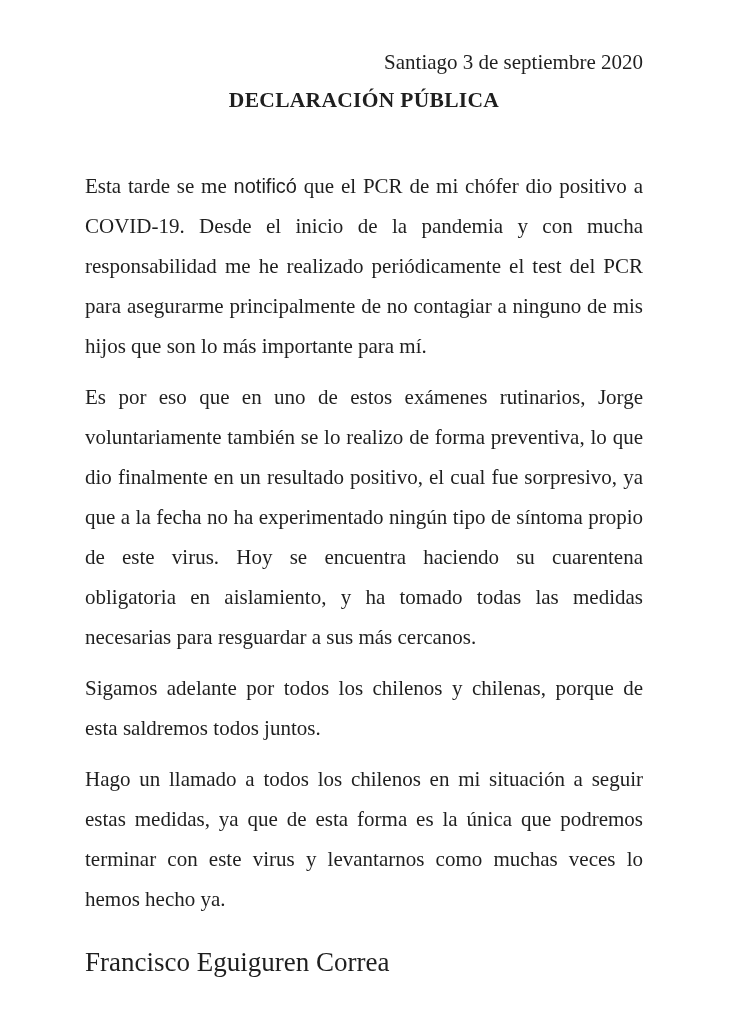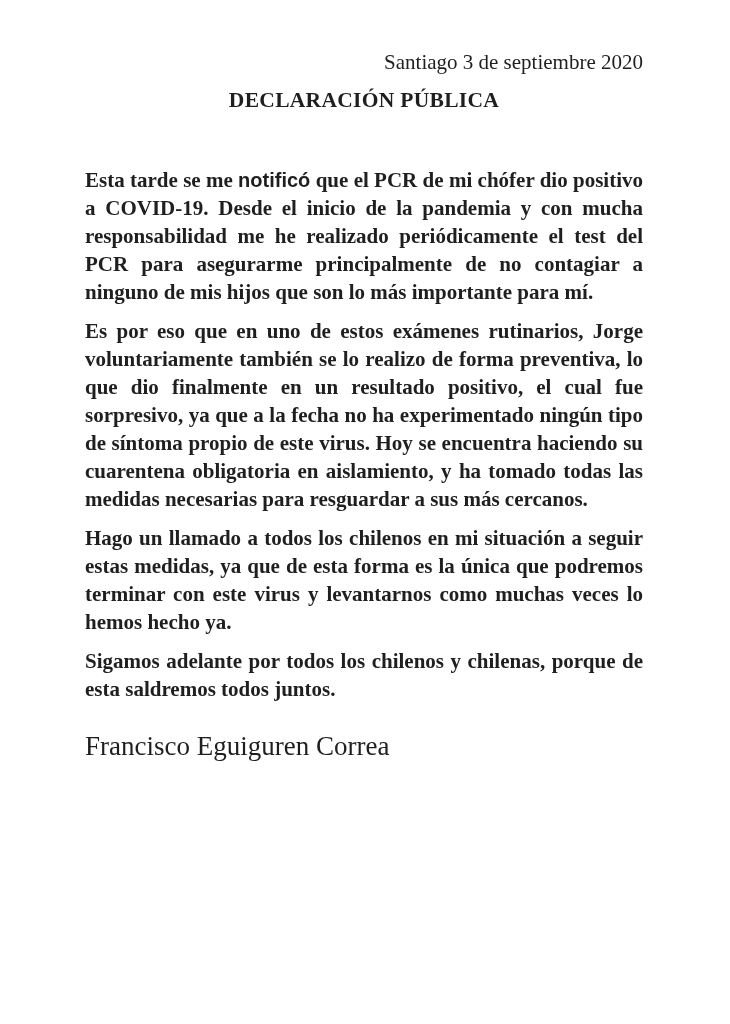--- a/index.html
+++ b/index.html
@@ -32,24 +32,23 @@
     line-height: 29px;
     letter-spacing: 0.3px;
     font-family: "Liberation Serif", serif;
   }
   .doc-body {
     margin-top: 51px;
   }
   p.para {
     margin: 0 0 11px 0;
     font-size: 21px;
-    line-height: 28px;
+    line-height: 40px;
     text-align: justify;
     text-justify: inter-word;
-    font-weight: bold;
   }
   .run-serif {
     font-family: "Liberation Serif", serif;
   }
   .run-sans {
     font-family: "Liberation Sans", sans-serif;
     font-size: 20px;
   }
   .signature {
     margin-top: 29px;
@@ -61,18 +60,18 @@
 <body>
 
 <div class="page" style="background: rgb(255, 255, 255); color: rgb(31, 31, 31);">
   <div class="date-line">Santiago 3 de septiembre 2020</div>
 
   <h1 class="doc-title">DECLARACIÓN PÚBLICA</h1>
 
   <div class="doc-body">
     <p class="para"><span class="run-serif">Esta tarde se me </span><span class="run-sans">notificó</span><span class="run-serif"> que el PCR de mi chófer dio positivo a COVID-19. Desde el inicio de la pandemia y con mucha responsabilidad me he realizado periódicamente el test del PCR para asegurarme principalmente de no contagiar a ninguno de mis hijos que son lo más importante para mí.</span></p>
     <p class="para"><span class="run-serif">Es por eso que en uno de estos exámenes rutinarios, Jorge voluntariamente también se lo realizo de forma preventiva, lo que dio finalmente en un resultado positivo, el cual fue sorpresivo, ya que a la fecha no ha experimentado ningún tipo de síntoma propio de este virus. Hoy se encuentra haciendo su cuarentena obligatoria en aislamiento, y ha tomado todas las medidas necesarias para resguardar a sus más cercanos.</span></p>
+    <p class="para"><span class="run-serif">Sigamos adelante por todos los chilenos y chilenas, porque de esta saldremos todos juntos.</span></p>
     <p class="para"><span class="run-serif">Hago un llamado a todos los chilenos en mi situación a seguir estas medidas, ya que de esta forma es la única que podremos terminar con este virus y levantarnos como muchas veces lo hemos hecho ya.</span></p>
-    <p class="para"><span class="run-serif">Sigamos adelante por todos los chilenos y chilenas, porque de esta saldremos todos juntos.</span></p>
   </div>
 
   <div class="signature">Francisco Eguiguren Correa</div>
 </div>
 
 </body></html>

